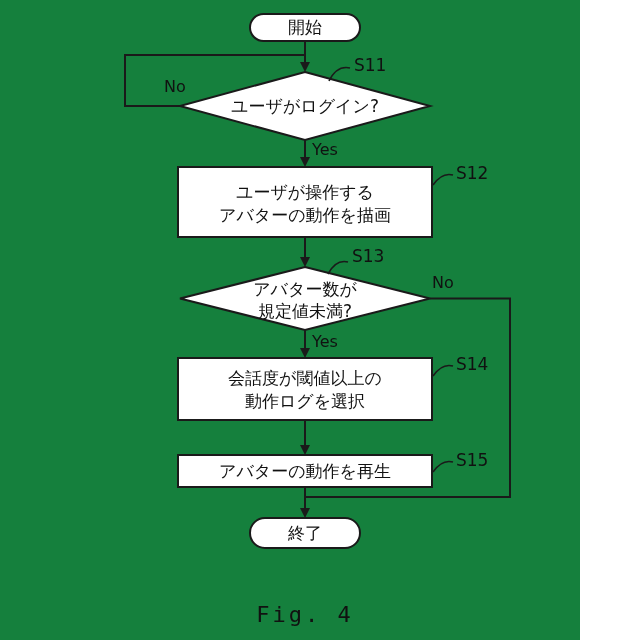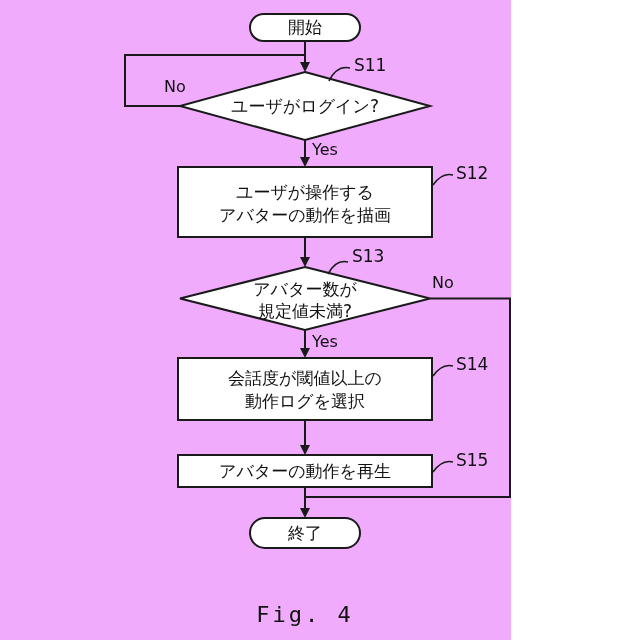--- a/index.html
+++ b/index.html
@@ -1,16 +1,16 @@
 <!DOCTYPE html>
 <html><head>
 <meta charset="utf-8">
 <style>
   html,body{margin:0;padding:0;background:#fff;}
-  .stage{width:511px;height:640px;position:relative;background:#f0abfc;overflow:hidden;}
+  .stage{width:580px;height:640px;position:relative;background:#15803d;overflow:hidden;}
   svg{display:block;}
   .shape{fill:#ffffff;stroke:#1a1a1a;stroke-width:2;}
   .edge{fill:none;stroke:#1a1a1a;stroke-width:2;stroke-linejoin:miter;}
   .tick{fill:none;stroke:#1a1a1a;stroke-width:1.6;}
   .arrow{fill:#1a1a1a;stroke:none;}
   text{font-family:"DejaVu Sans",sans-serif;fill:#111111;}
   .node-text{font-size:17px;text-anchor:middle;}
   .branch-text{font-size:16px;text-anchor:start;}
   .step-text{font-size:17px;text-anchor:start;}
   .caption{font-family:"DejaVu Sans Mono",monospace;font-size:22px;text-anchor:middle;letter-spacing:3px;}

